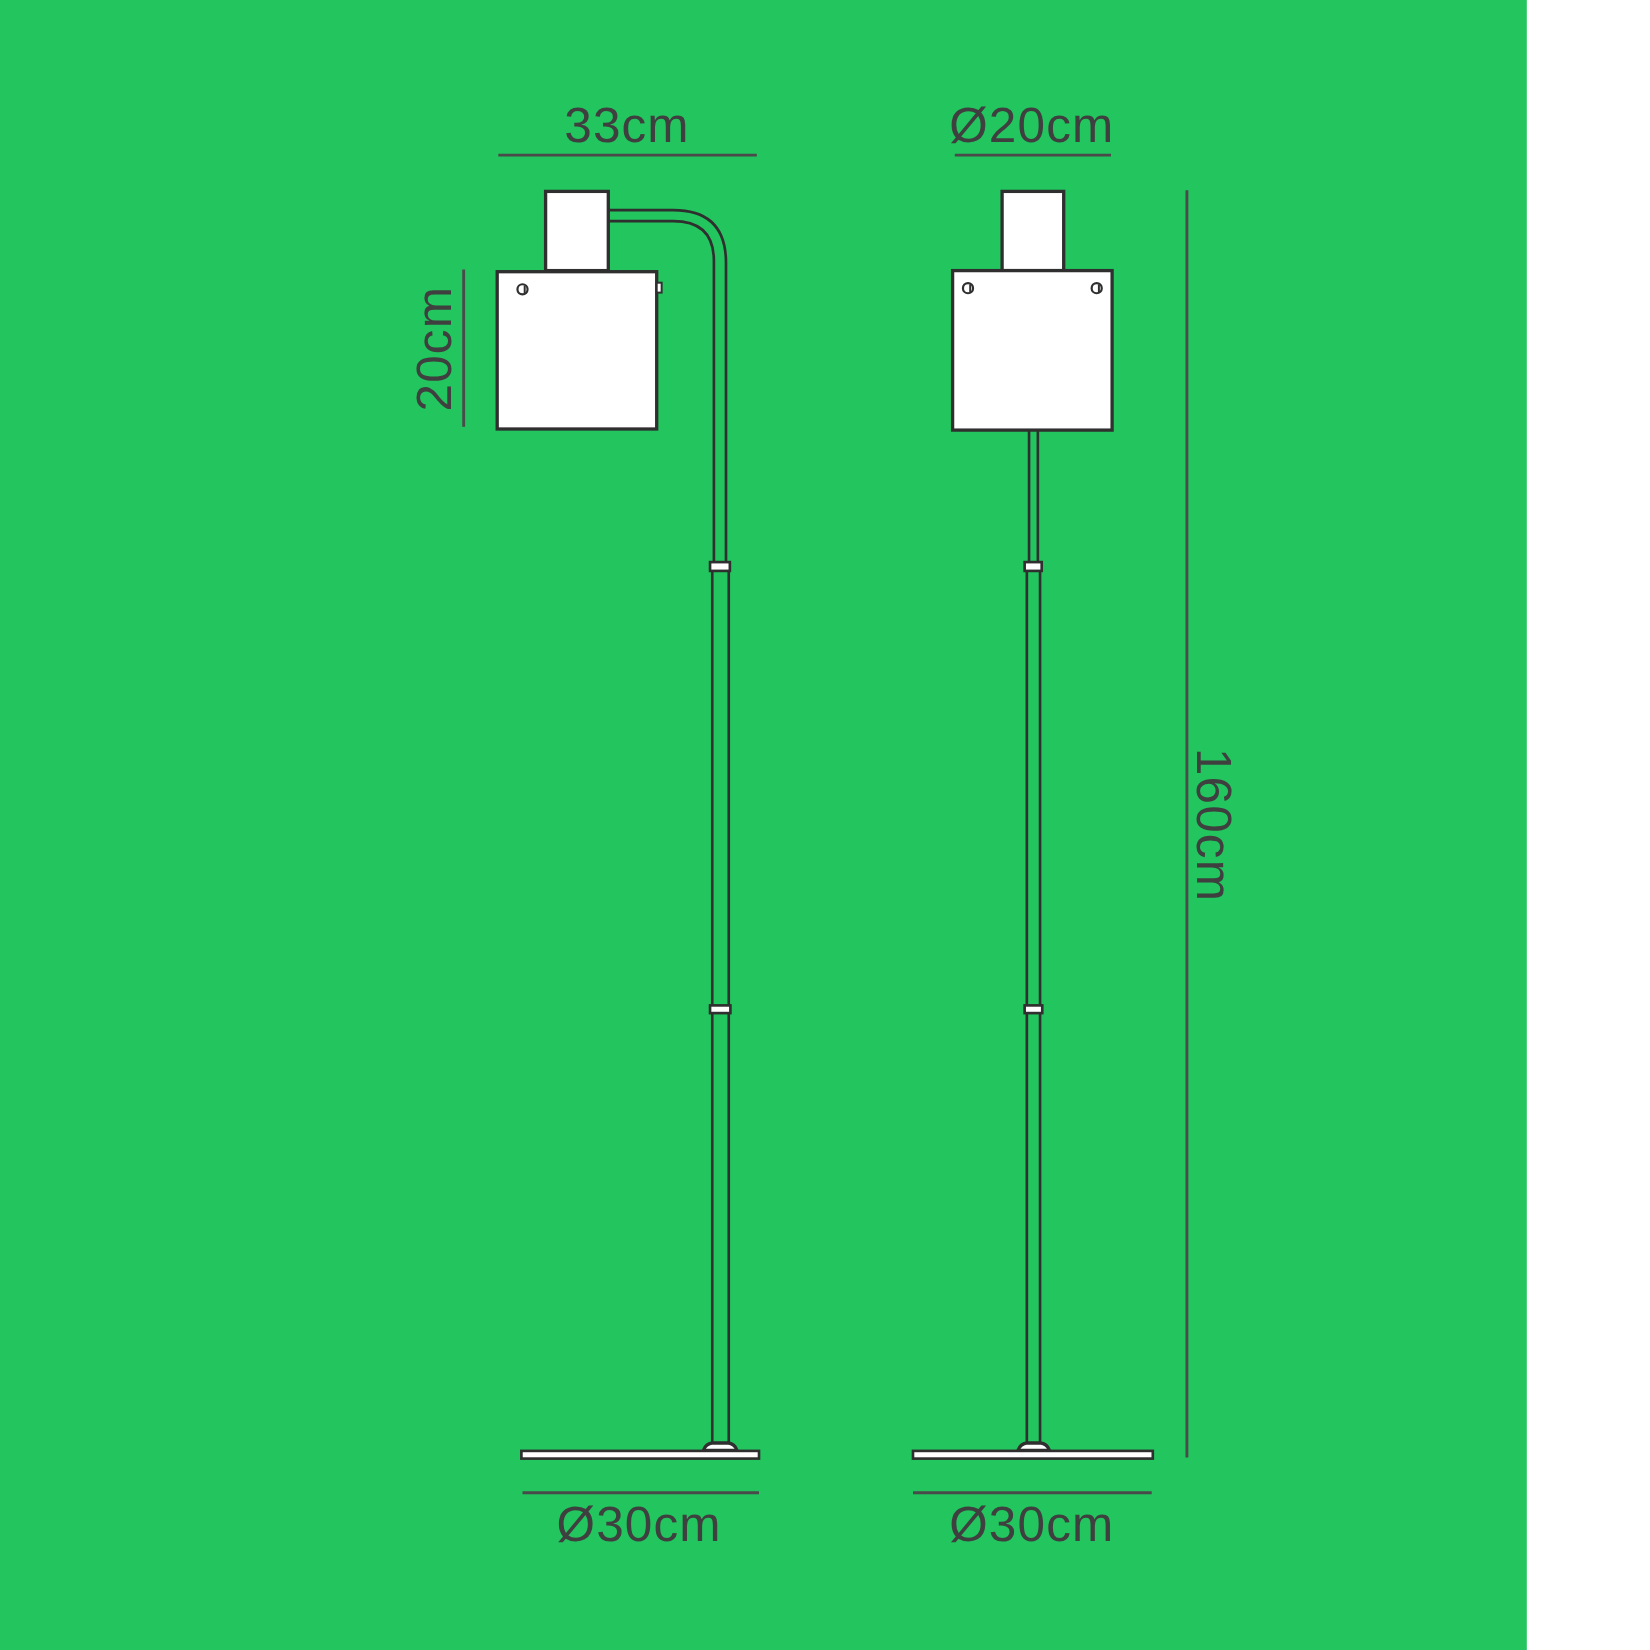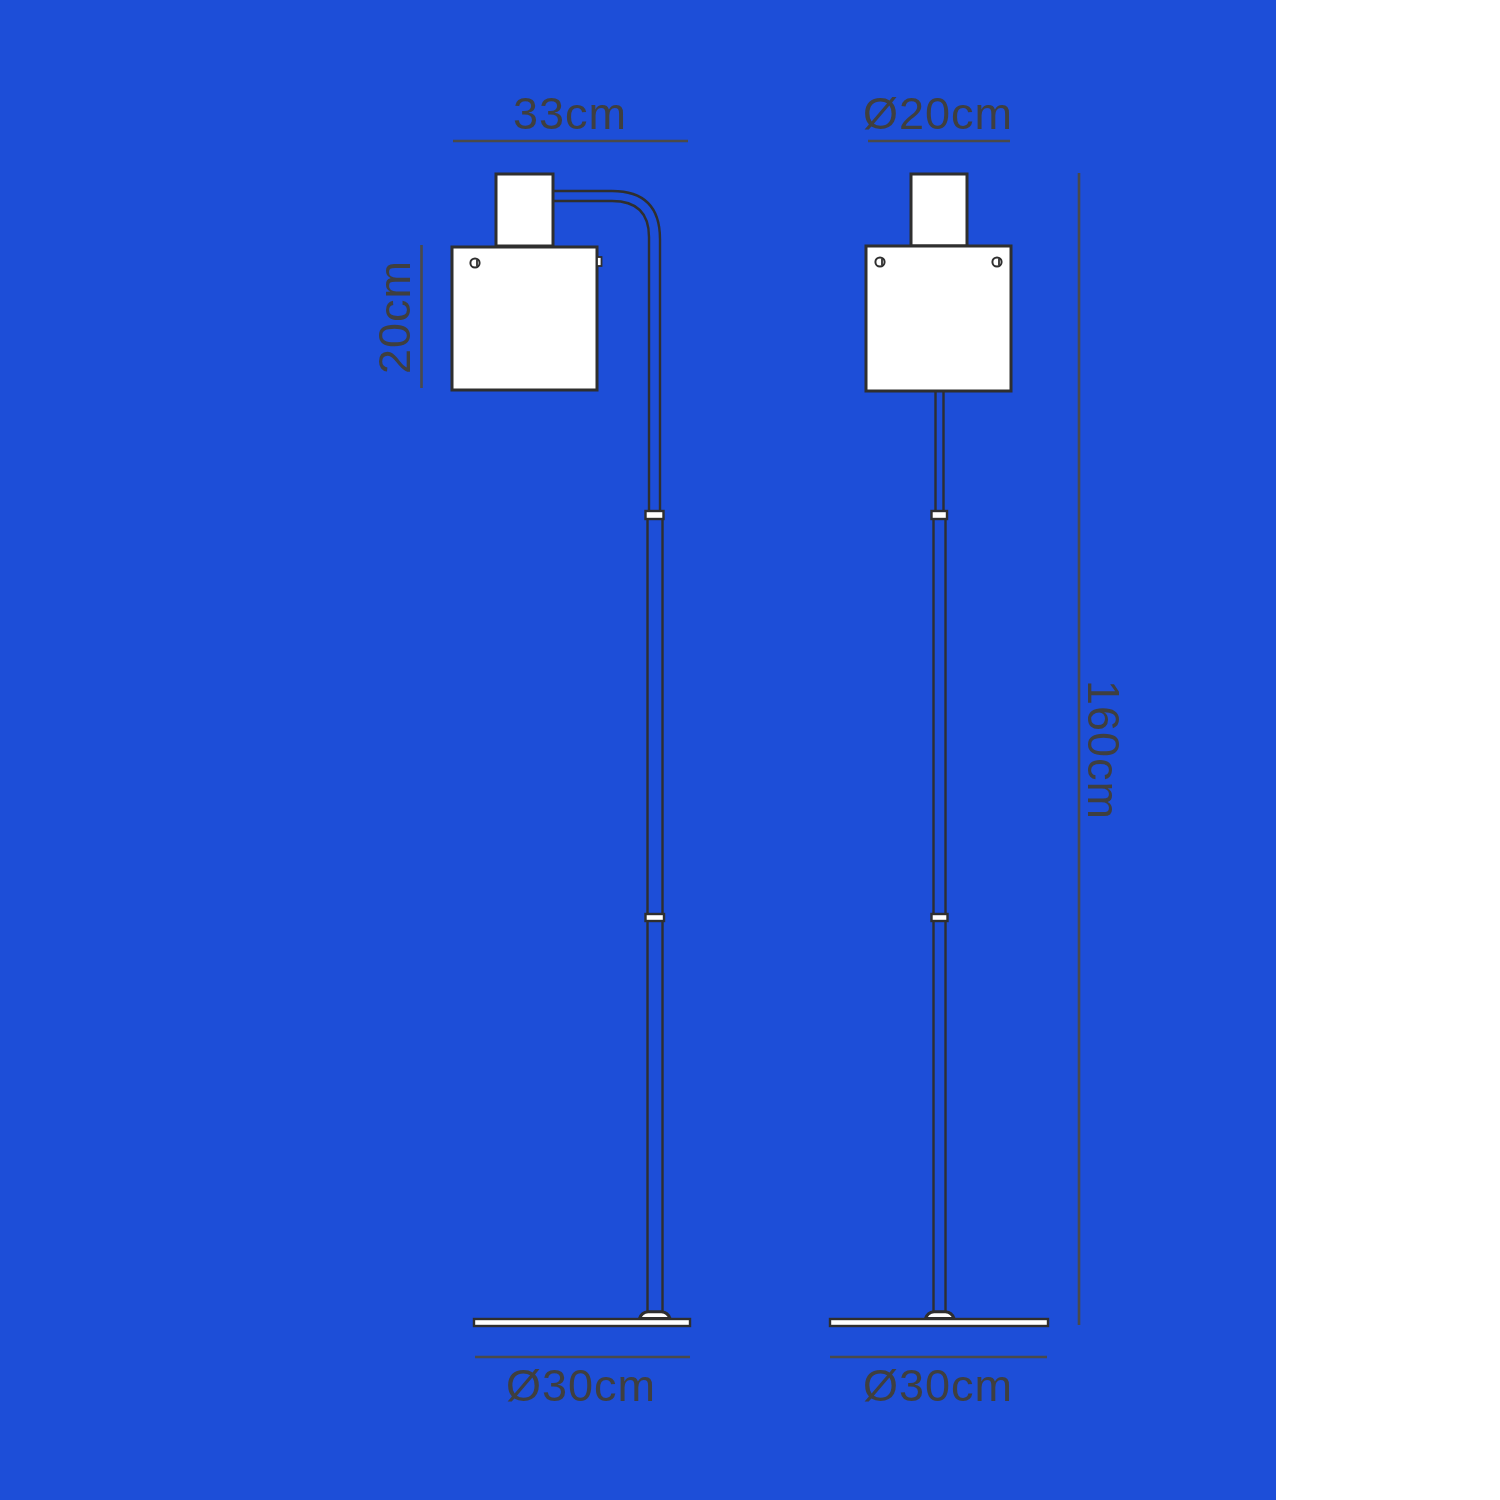--- a/index.html
+++ b/index.html
@@ -2,23 +2,23 @@
 <html><head>
 <meta charset="utf-8">
 <style>
   html, body {
     margin: 0;
     padding: 0;
     background: #ffffff;
   }
   #canvas {
     position: relative;
-    width: 1276px;
+    width: 1388px;
     height: 1500px;
-    background: #1d4ed8;
+    background: #22c55e;
     font-family: "Liberation Sans", "DejaVu Sans", sans-serif;
   }
   svg { display: block; }
   .outline {
     fill: none;
     stroke: #2f2f2f;
     stroke-width: 2.4;
   }
   .outline-filled {
     fill: #ffffff;

